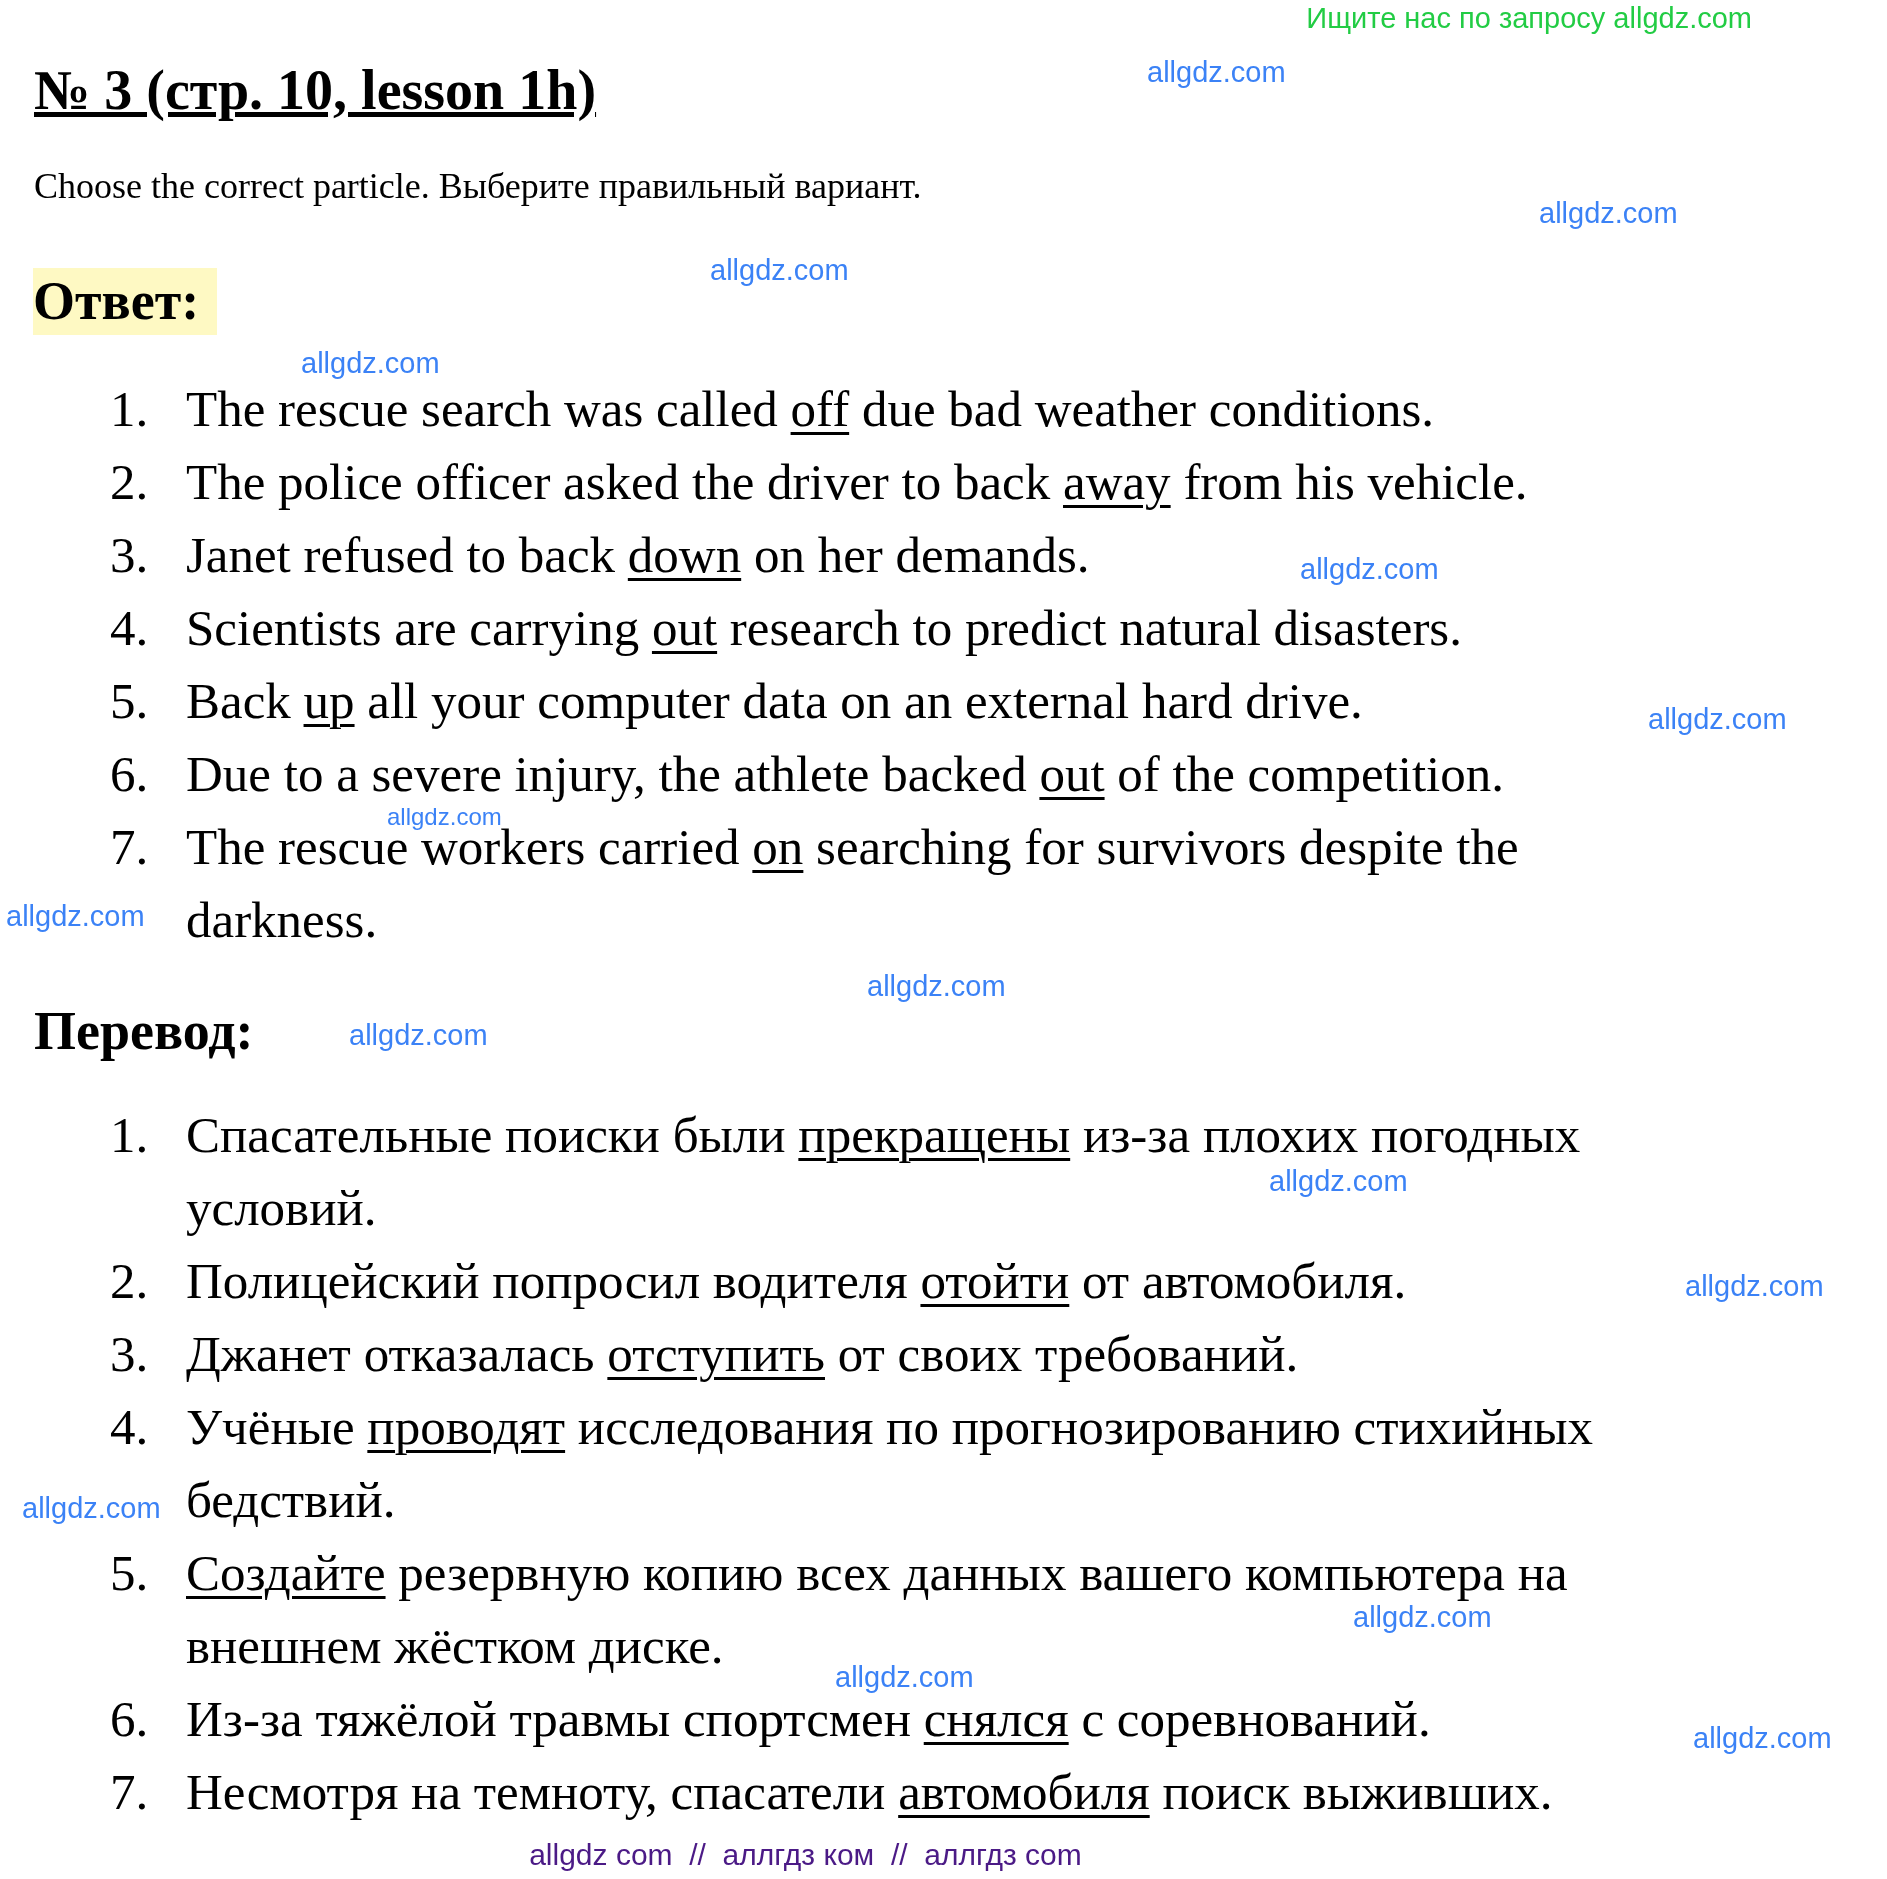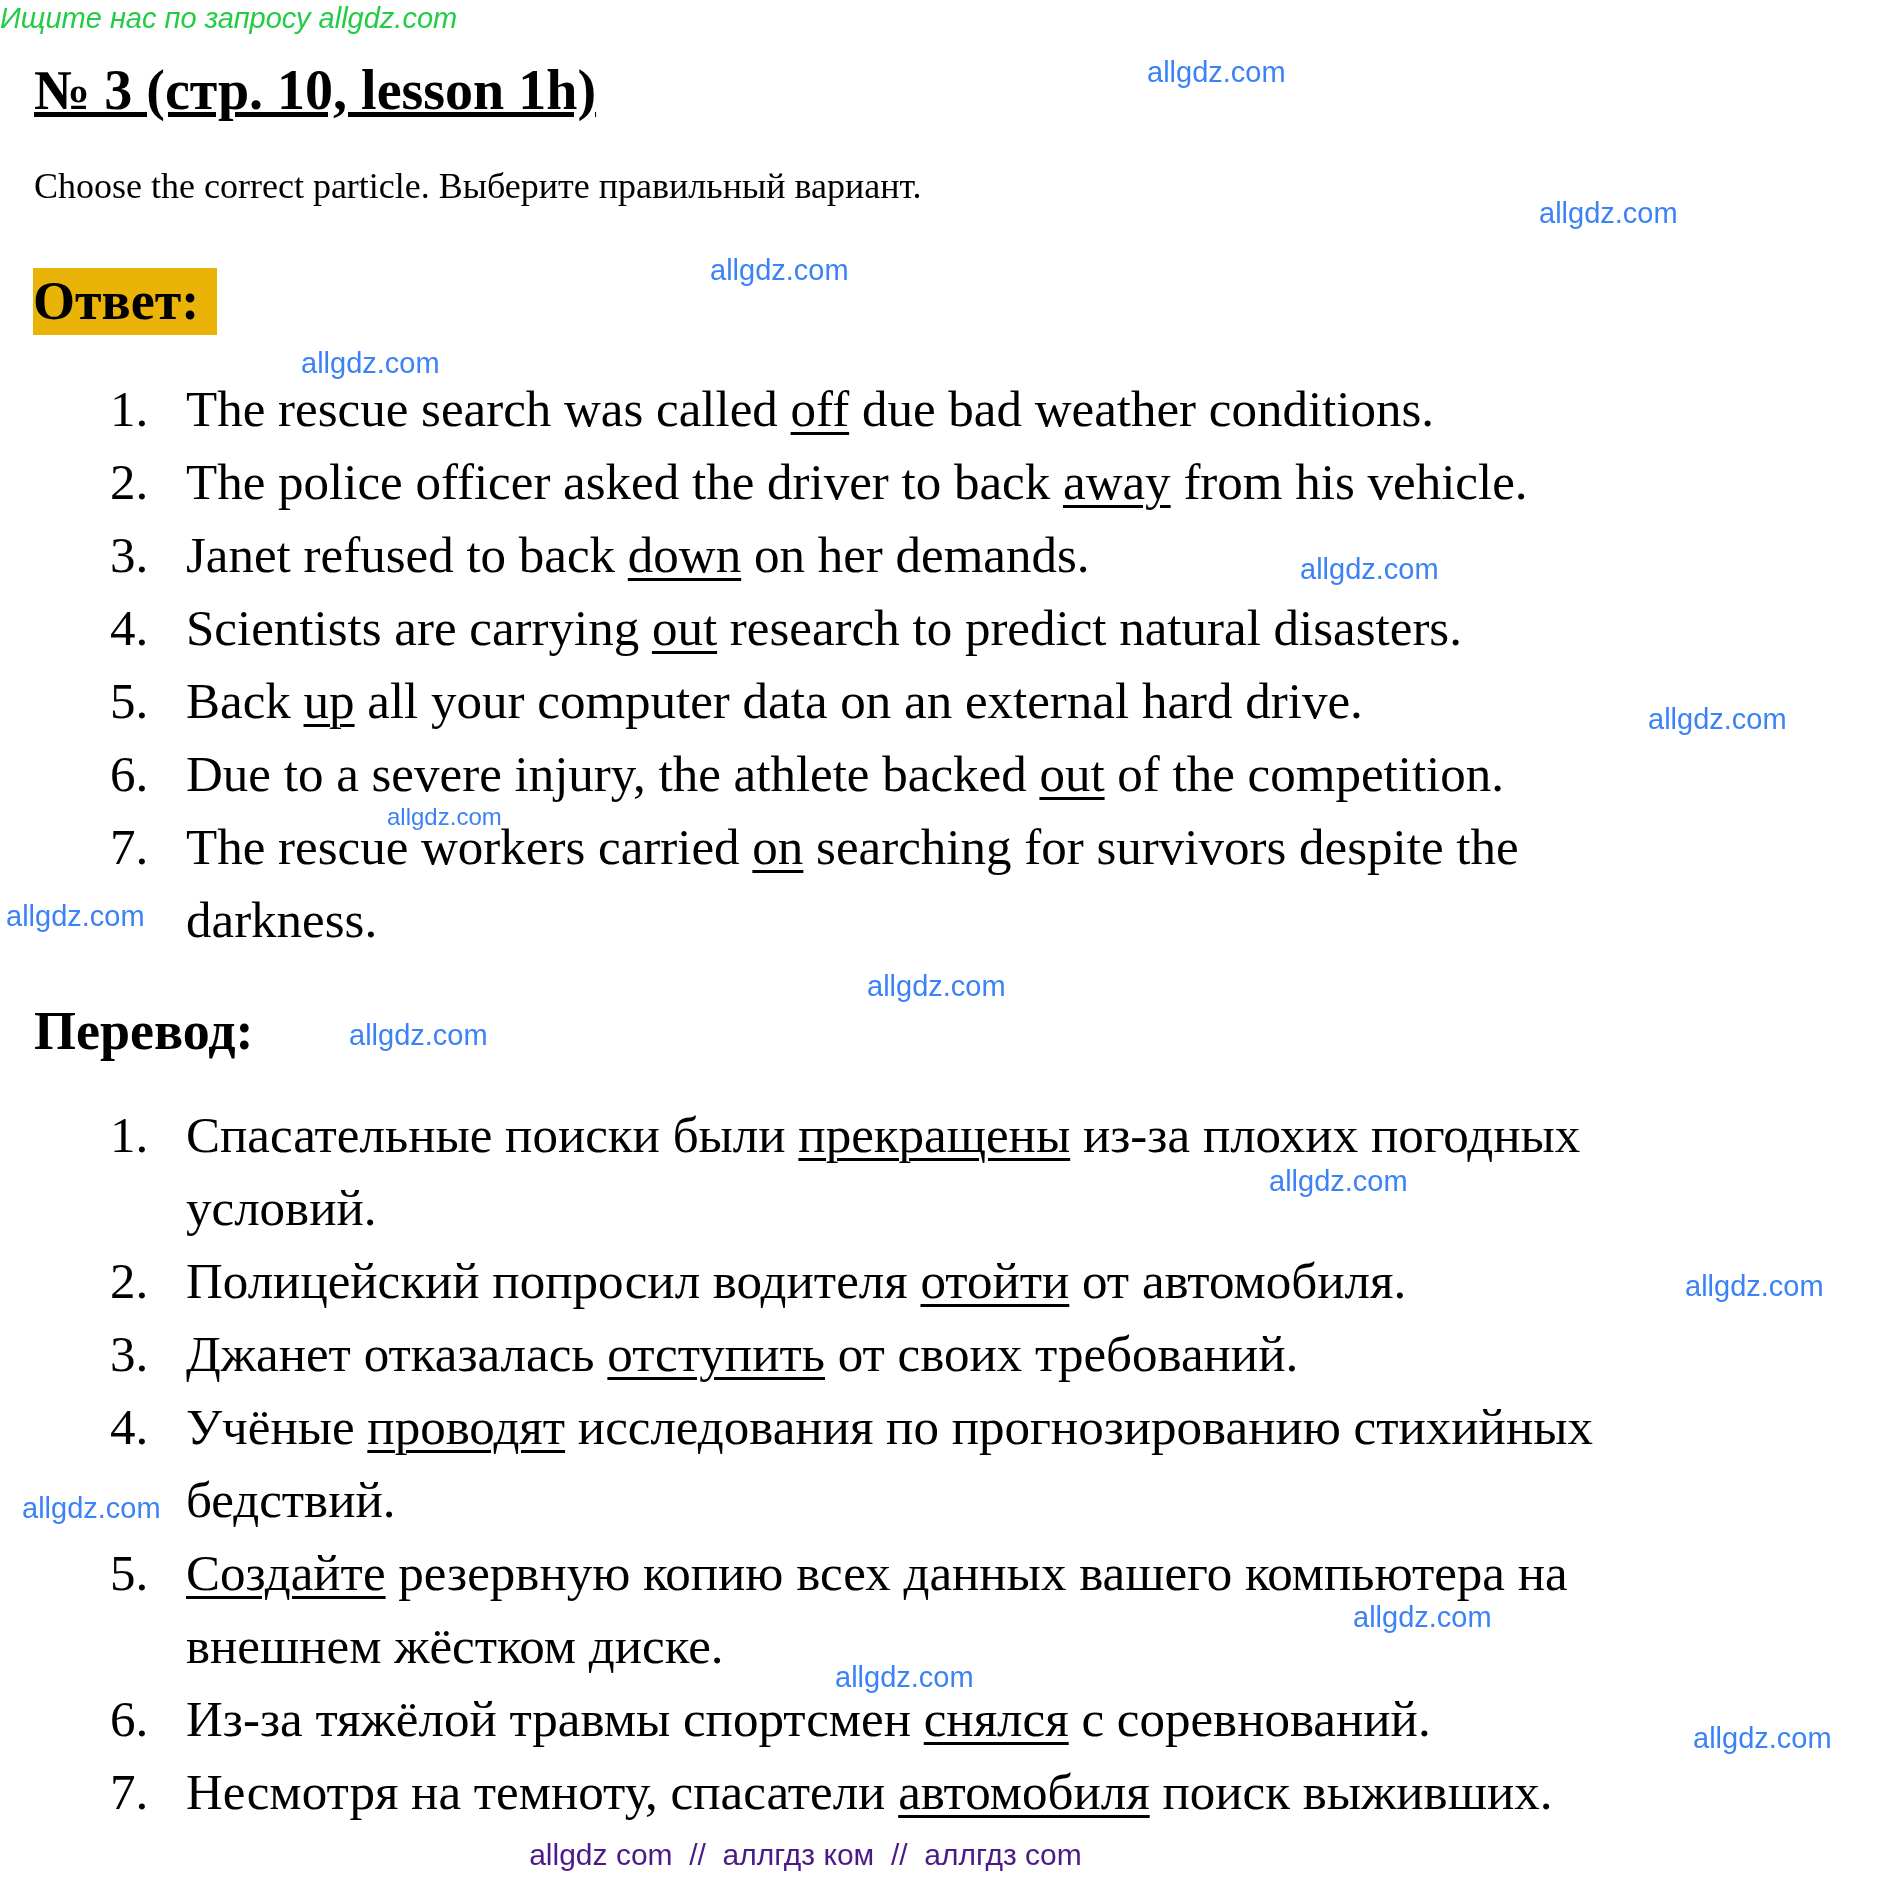--- a/index.html
+++ b/index.html
@@ -1,23 +1,23 @@
 <!DOCTYPE html>
 <html><head>
 <meta charset="utf-8">
 <style>
   html, body { margin: 0; padding: 0; background: #ffffff; }
   body { width: 1887px; height: 1879px; position: relative; overflow: hidden; }
   .abs { position: absolute; white-space: nowrap; }
   .serif { font-family: "Liberation Serif", "DejaVu Serif", serif; color: #000; }
   .sans { font-family: "Liberation Sans", "DejaVu Sans", sans-serif; }
-  .search-banner { font-size: 29px; color: #22cc44; left: 0; width: 1752px; text-align: left; top: 2px; font-style: italic; }
+  .search-banner { font-size: 29px; color: #22cc44; left: 0; width: 1752px; text-align: right; top: 2px; }
   .title { font-size: 56px; font-weight: bold; left: 34px; top: 58px; text-decoration: underline; }
   .instruction { font-size: 36px; left: 34px; top: 165px; }
-  .answer-label { font-size: 54px; font-weight: bold; left: 33px; top: 268px; height: 67px; width: 184px; background: #eab308; line-height: 67px; }
+  .answer-label { font-size: 54px; font-weight: bold; left: 33px; top: 268px; height: 67px; width: 184px; background: #fef9c3; line-height: 67px; }
   .section-label { font-size: 54px; font-weight: bold; left: 34px; top: 1000px; }
   .wm { font-size: 29px; color: #3b82f6; }
   .wm.small { font-size: 24px; }
   .li-num { font-size: 51px; position: absolute; left: 110px; }
   .li-text { font-size: 51px; position: absolute; left: 186px; }
   .u { text-decoration: underline; text-decoration-thickness: 3px; text-underline-offset: 6px; }
   .footer { font-size: 30px; color: #4b1a86; left: 0; width: 1611px; text-align: center; top: 1838px; }
   .row { position: absolute; left: 0; width: 1887px; height: 60px; }
 </style>
 </head>

